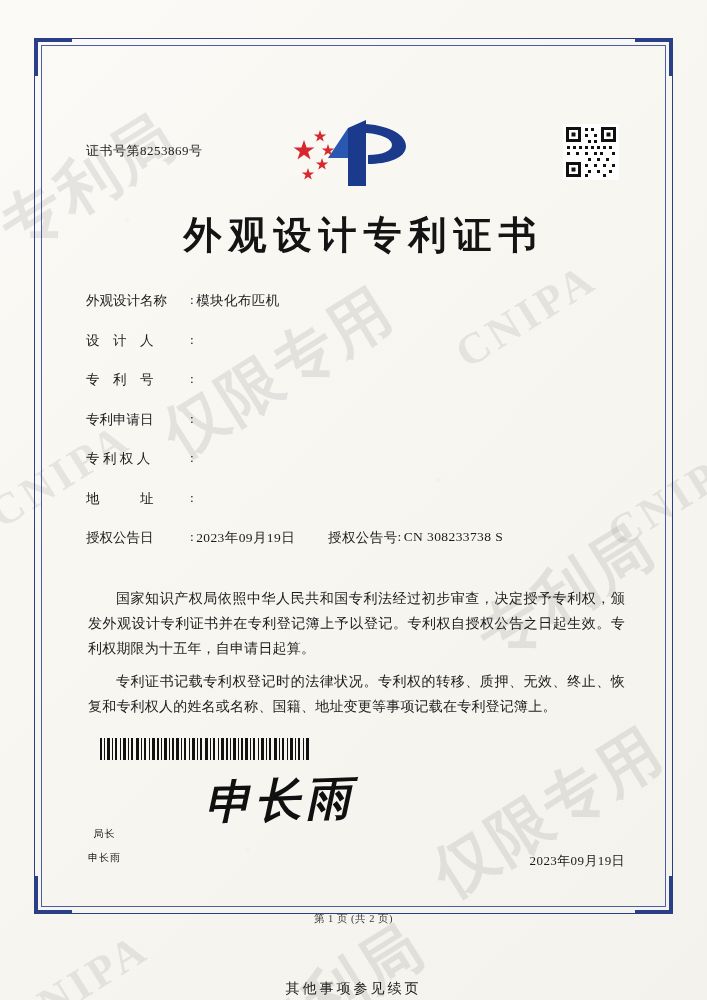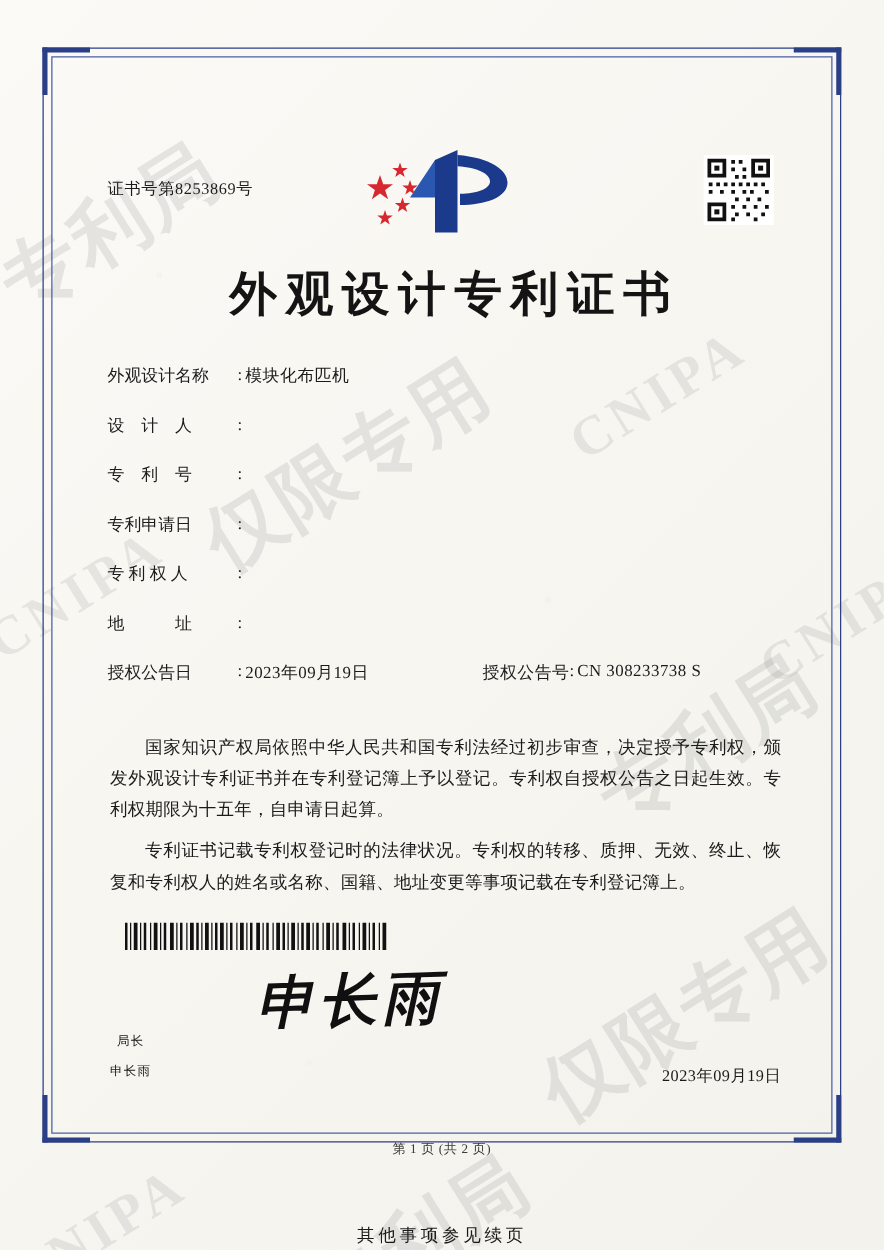--- a/index.html
+++ b/index.html
@@ -157,21 +157,21 @@
     justify-content: space-between;
     letter-spacing: 0;
   }
   .row .colon { margin: 0 2px 0 0; }
   .row .val {
     flex: 1;
     letter-spacing: 0.4px;
   }
   .row.split .val { flex: none; }
   .sec-lbl {
-    margin-left: 91px;
+    margin-left: 33px;
     width: auto;
     display: inline-block;
   }
 
   
   .paras {
     position: absolute;
     left: 88px;
     right: 82px;
     top: 586px;

